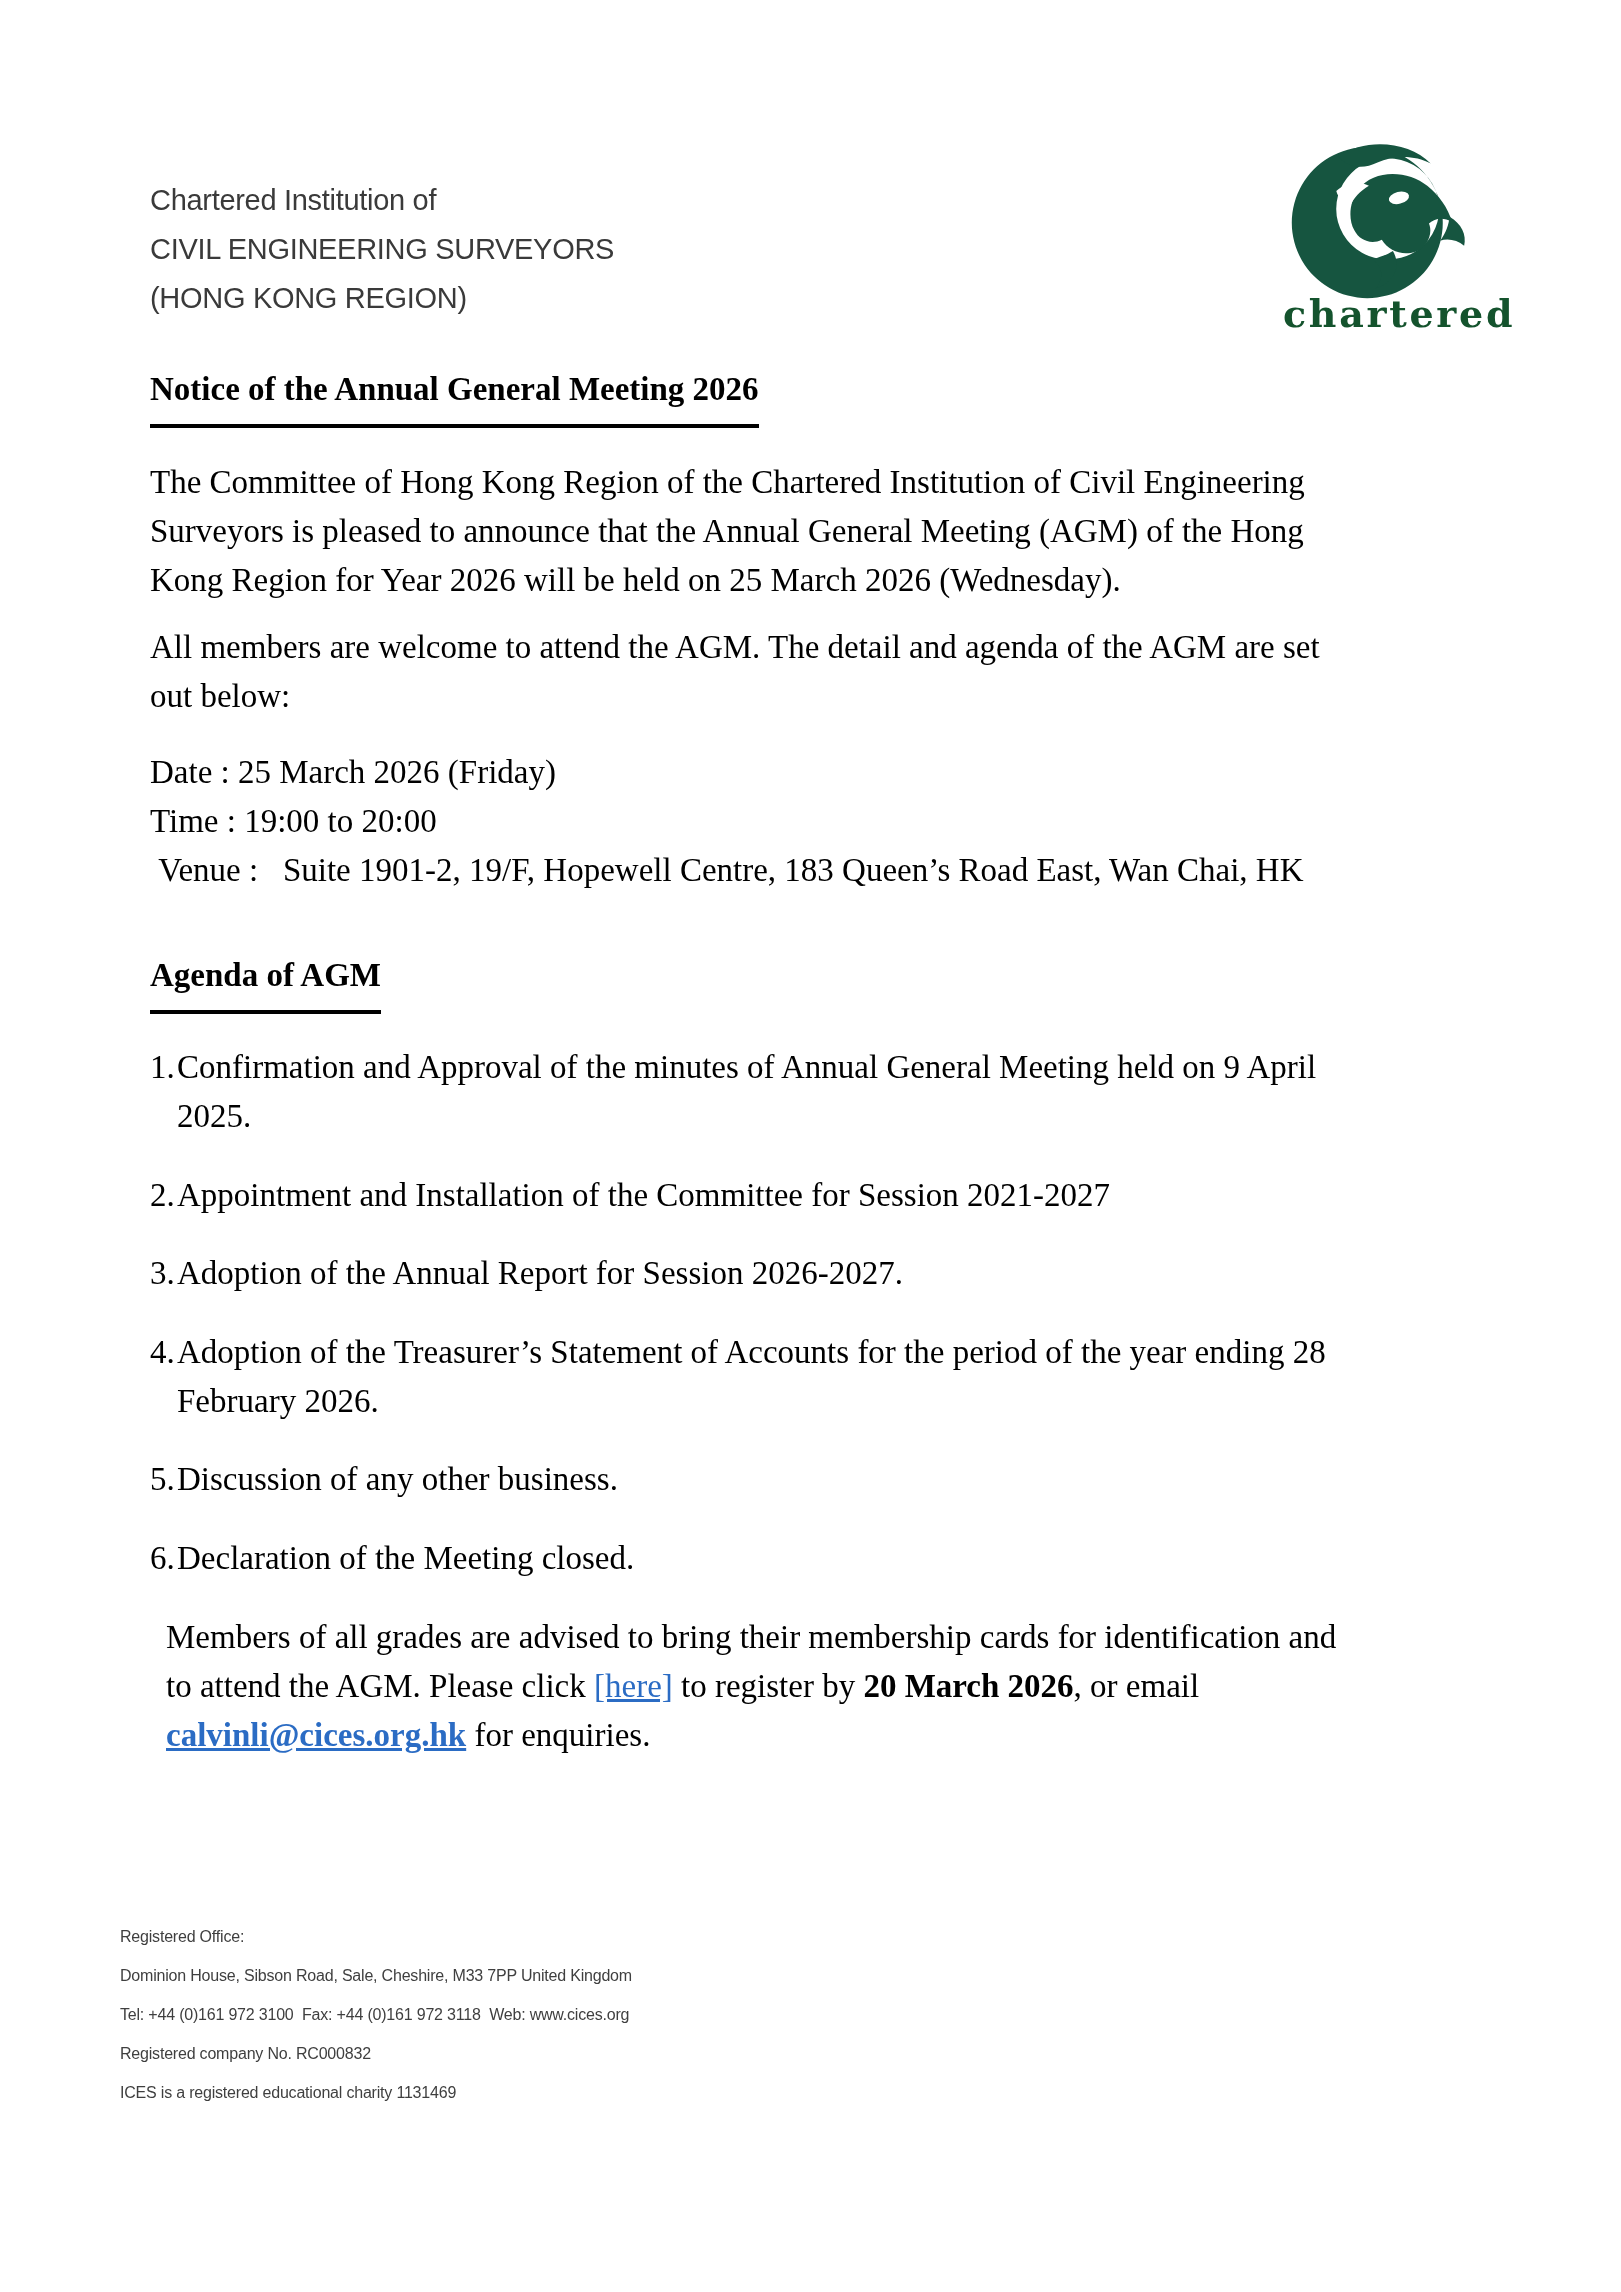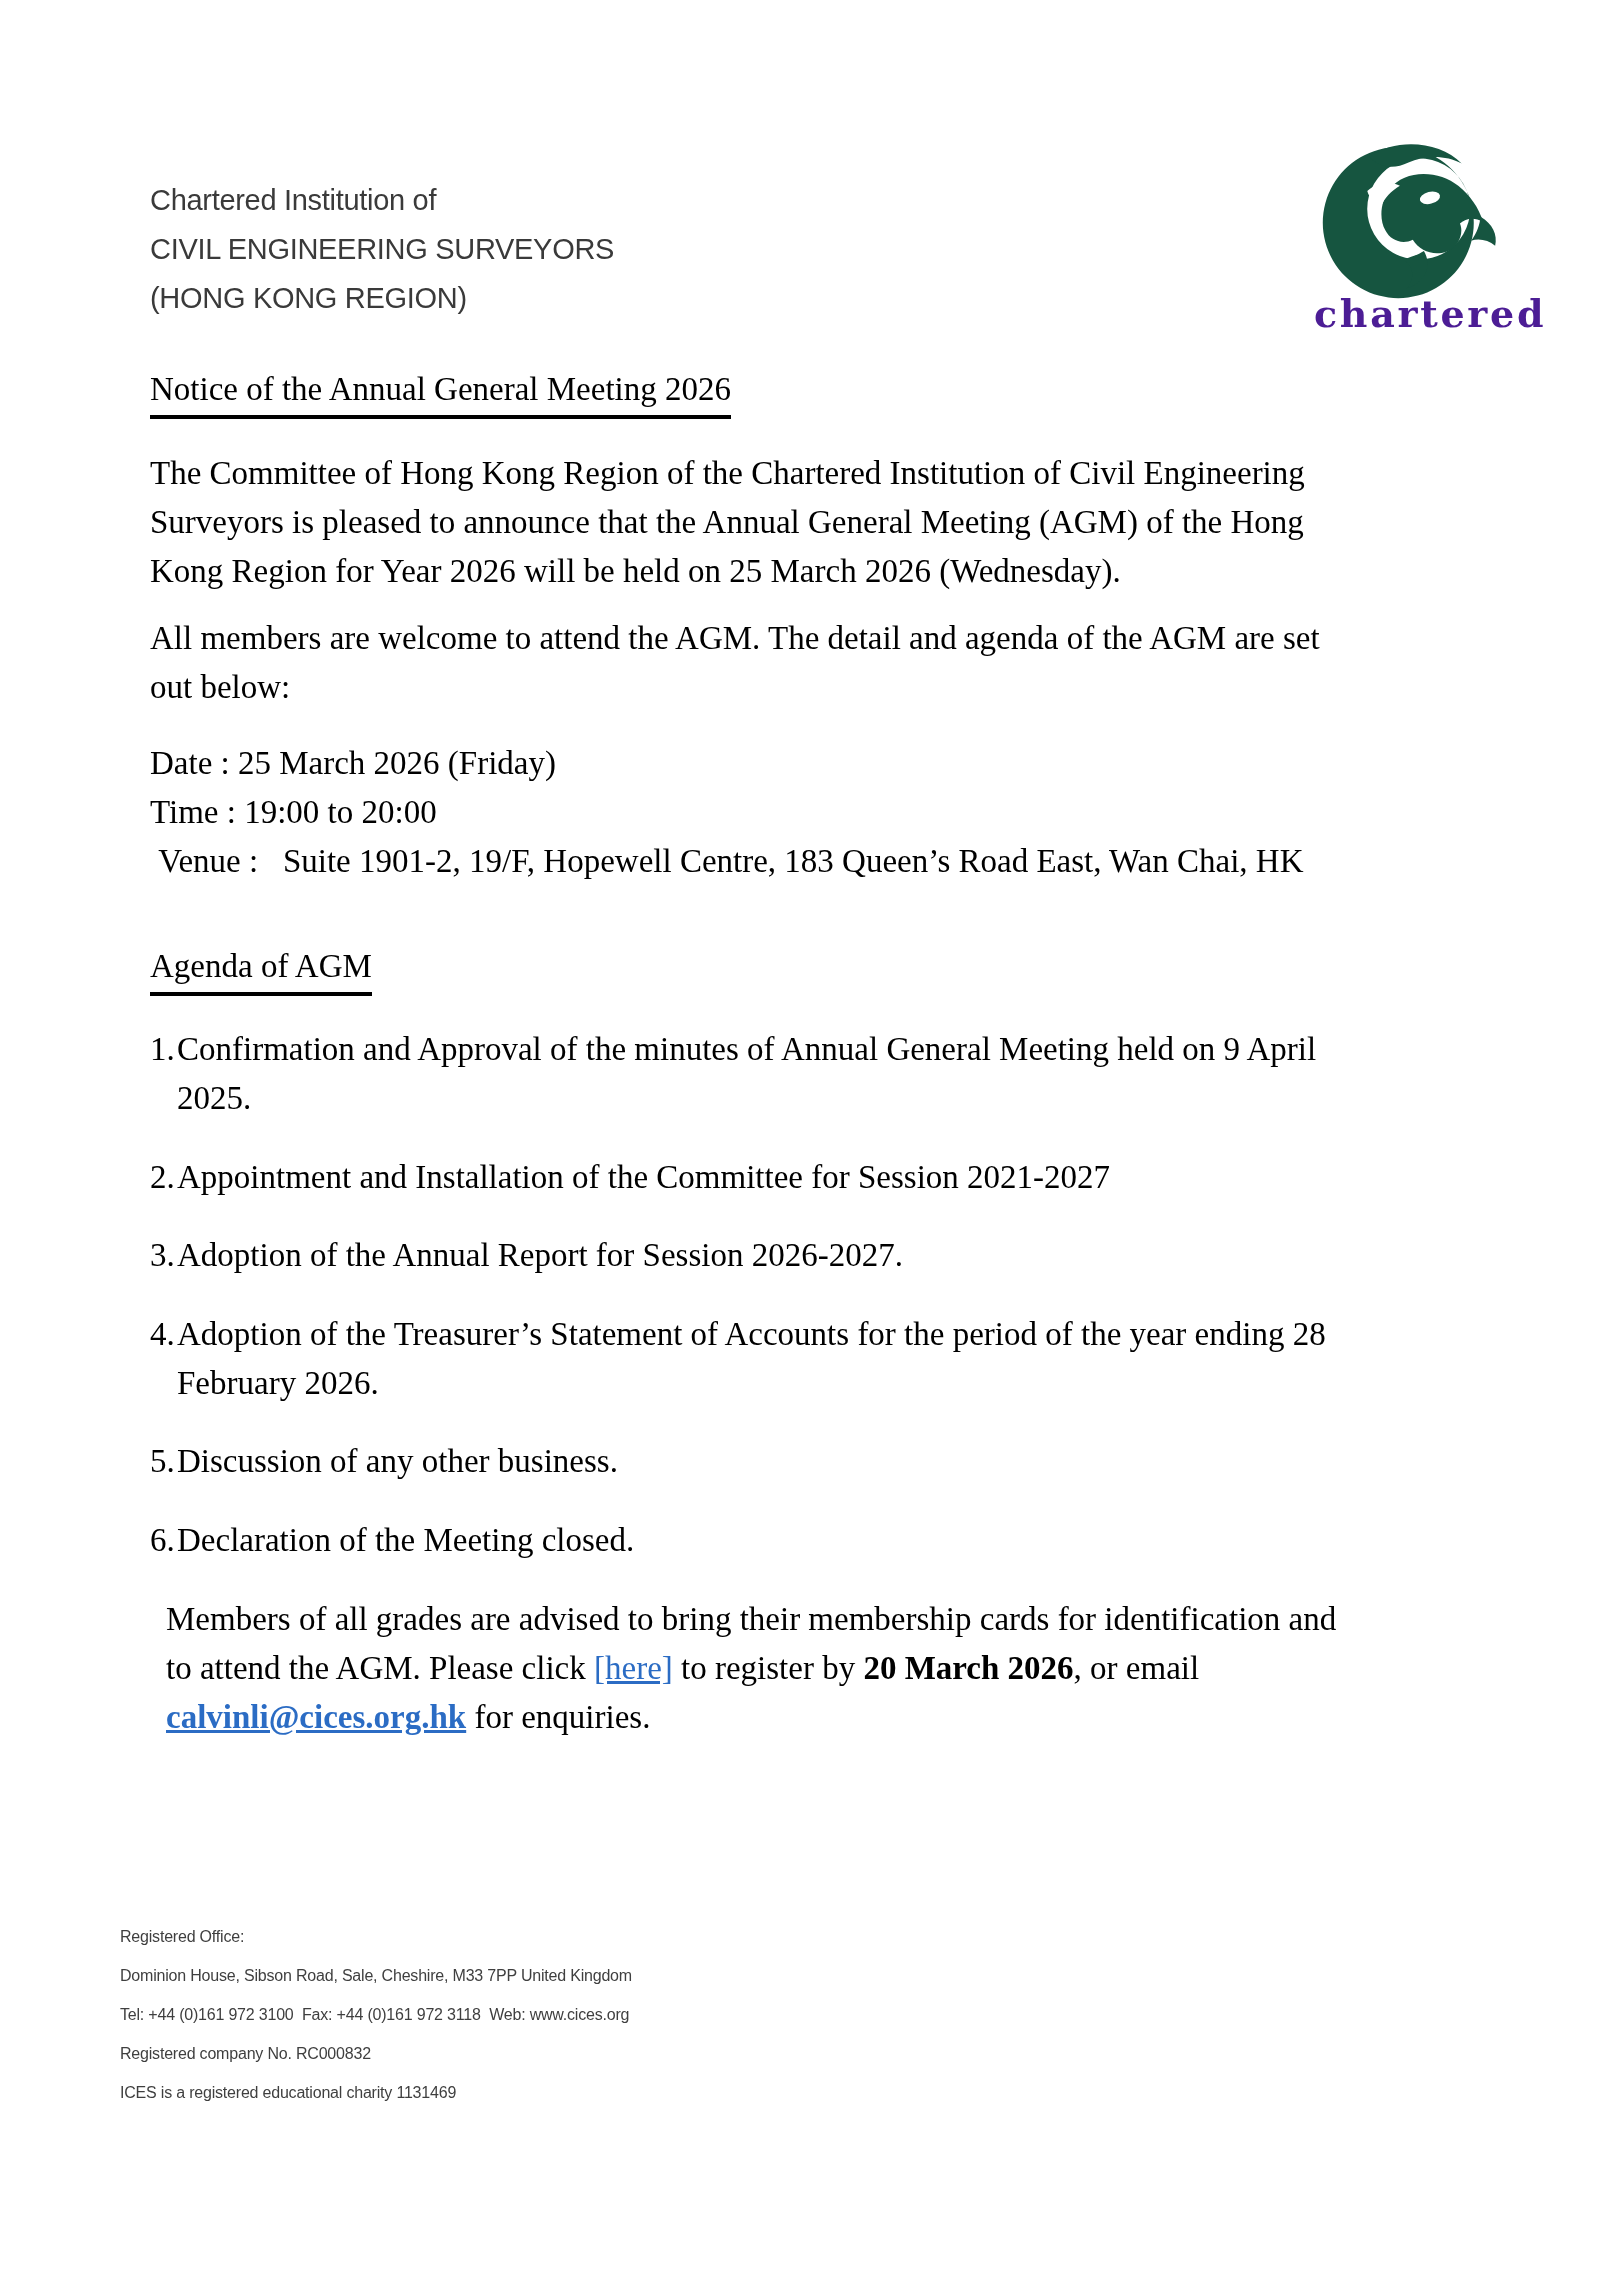--- a/index.html
+++ b/index.html
@@ -21,24 +21,24 @@
     font-family: "Liberation Sans", sans-serif;
     font-size: 29px;
     line-height: 49px;
     color: #3a3a3a;
     letter-spacing: -0.3px;
   }
 
   
   .logo {
     position: absolute;
-    left: 1314px;
+    left: 1283px;
     top: 136px;
     width: 233px;
-    color: #4c1d95;
+    color: #14532d;
   }
   .logo svg { display: block; width: 213px; height: 163px; }
   .logo .word-top {
     font-family: "DejaVu Serif", serif;
     font-weight: bold;
     font-size: 38px;
     line-height: 34px;
     letter-spacing: 2.7px;
     margin-top: -1.8px;
   }
@@ -55,23 +55,23 @@
     position: absolute;
     left: 150px;
     top: 365px;
     width: 1343px;
     font-size: 33px;
     line-height: 49px;
   }
   .title-row { margin: 0 0 30px 0; }
   .doc-title {
     display: inline-block;
-    font-weight: normal;
+    font-weight: bold;
     border-bottom: 4.5px solid #000;
-    padding-bottom: 1px;
+    padding-bottom: 10px;
   }
   .para { margin: 0; white-space: pre-wrap; }
   .para-intro   { margin-bottom: 18px; }
   .para-welcome { margin-bottom: 27px; }
   .details { margin-bottom: 56px; }
   .detail-line { white-space: pre-wrap; }
   .heading-row { margin: 0 0 29px 0; }
 
   .agenda-item { display: flex; align-items: flex-start; margin-bottom: 29.6px; }
   .agenda-item .num { flex: 0 0 27px; }

